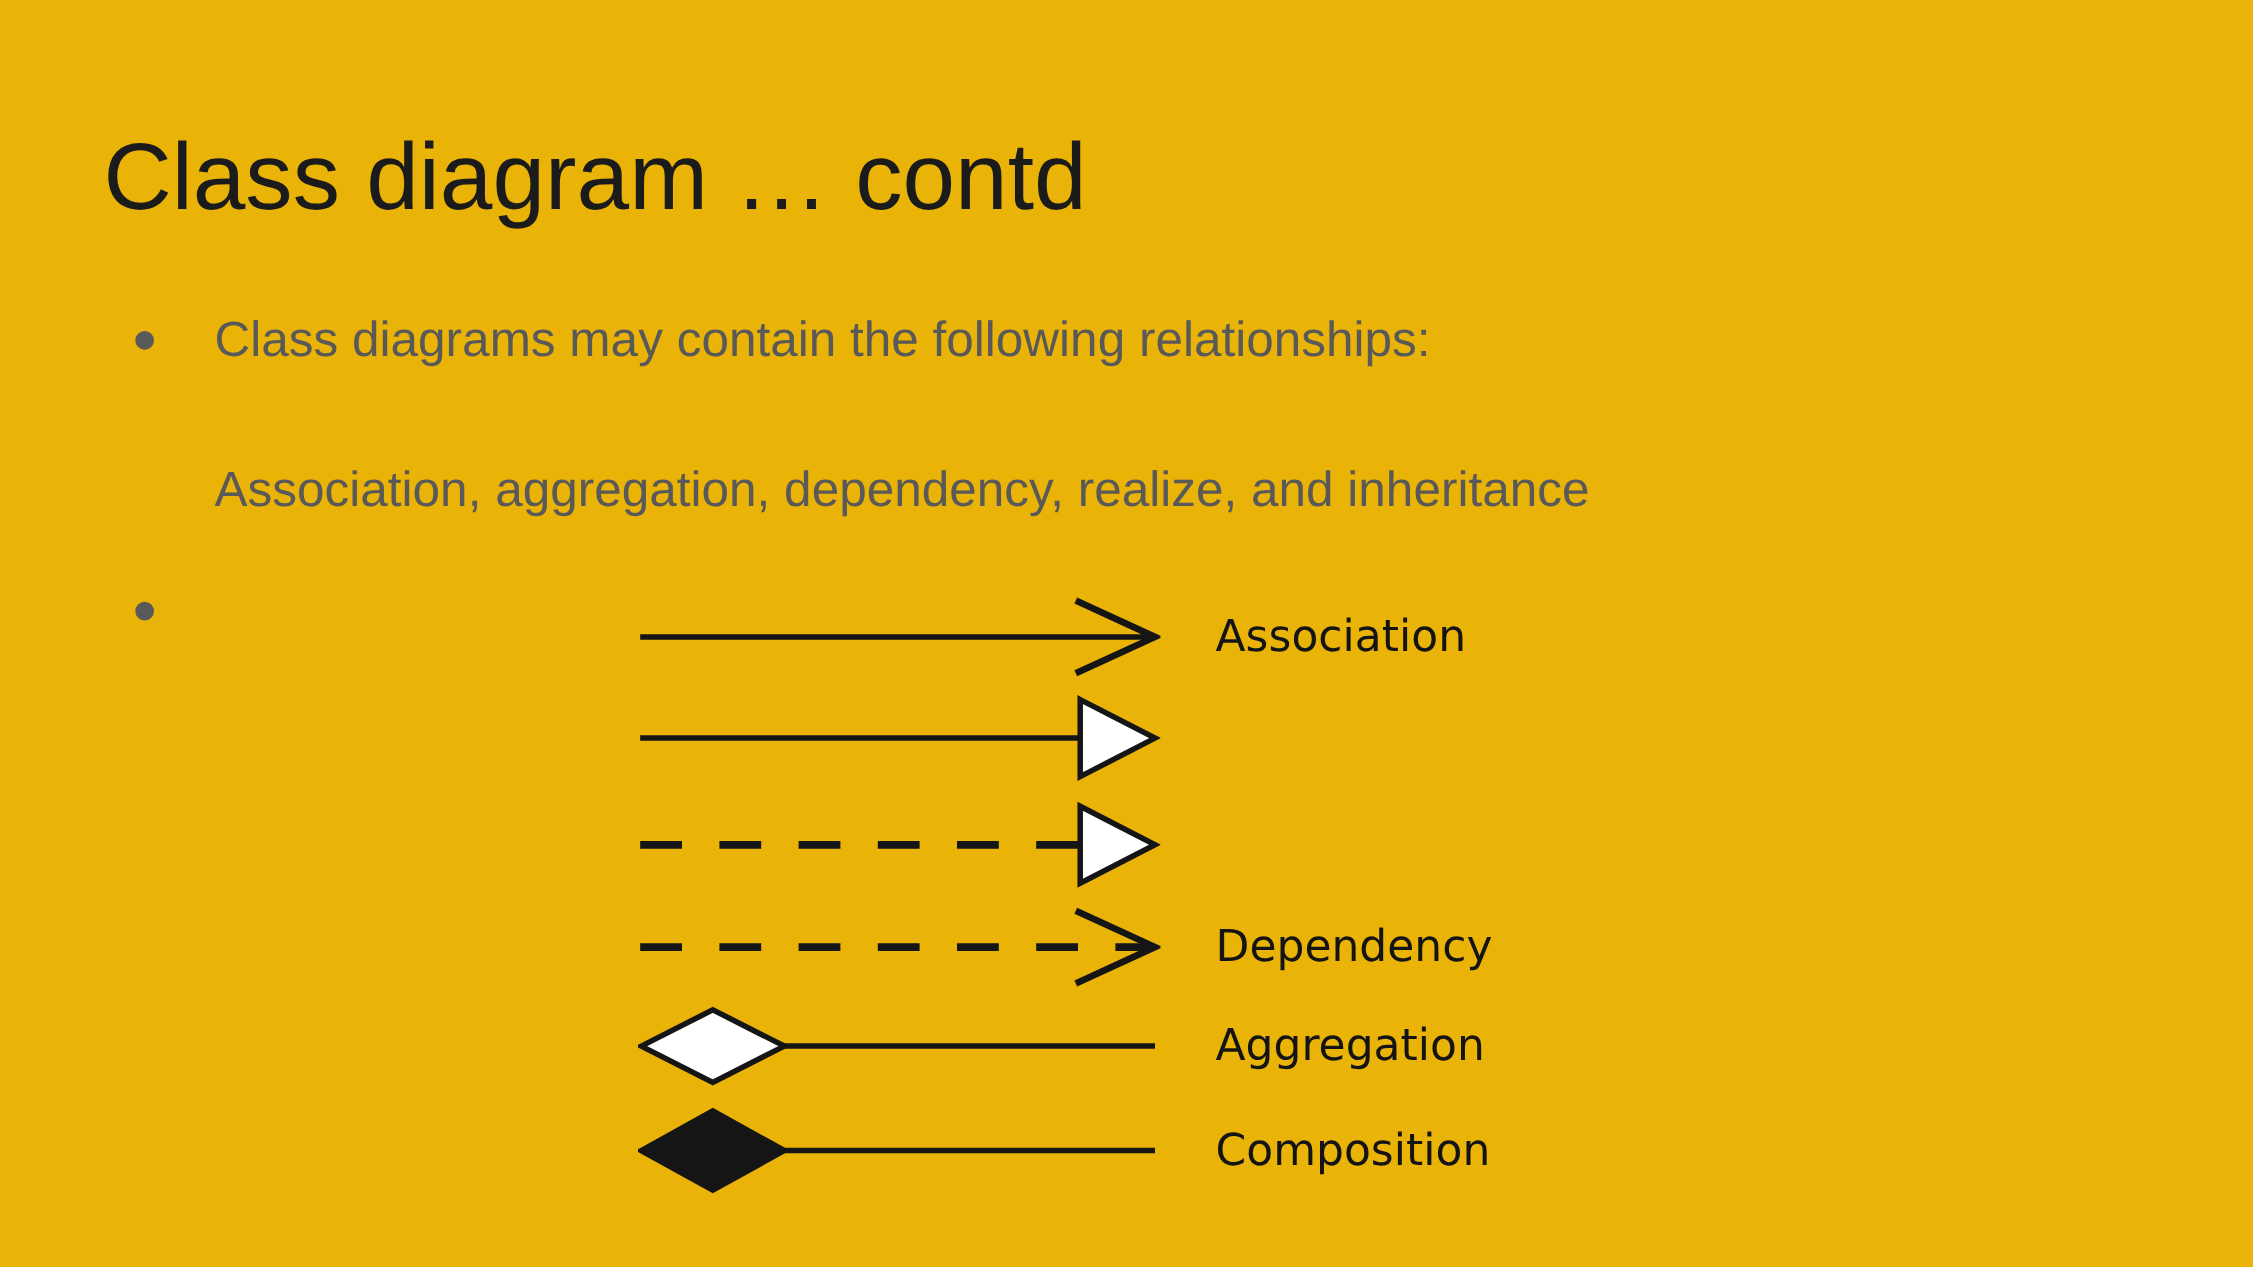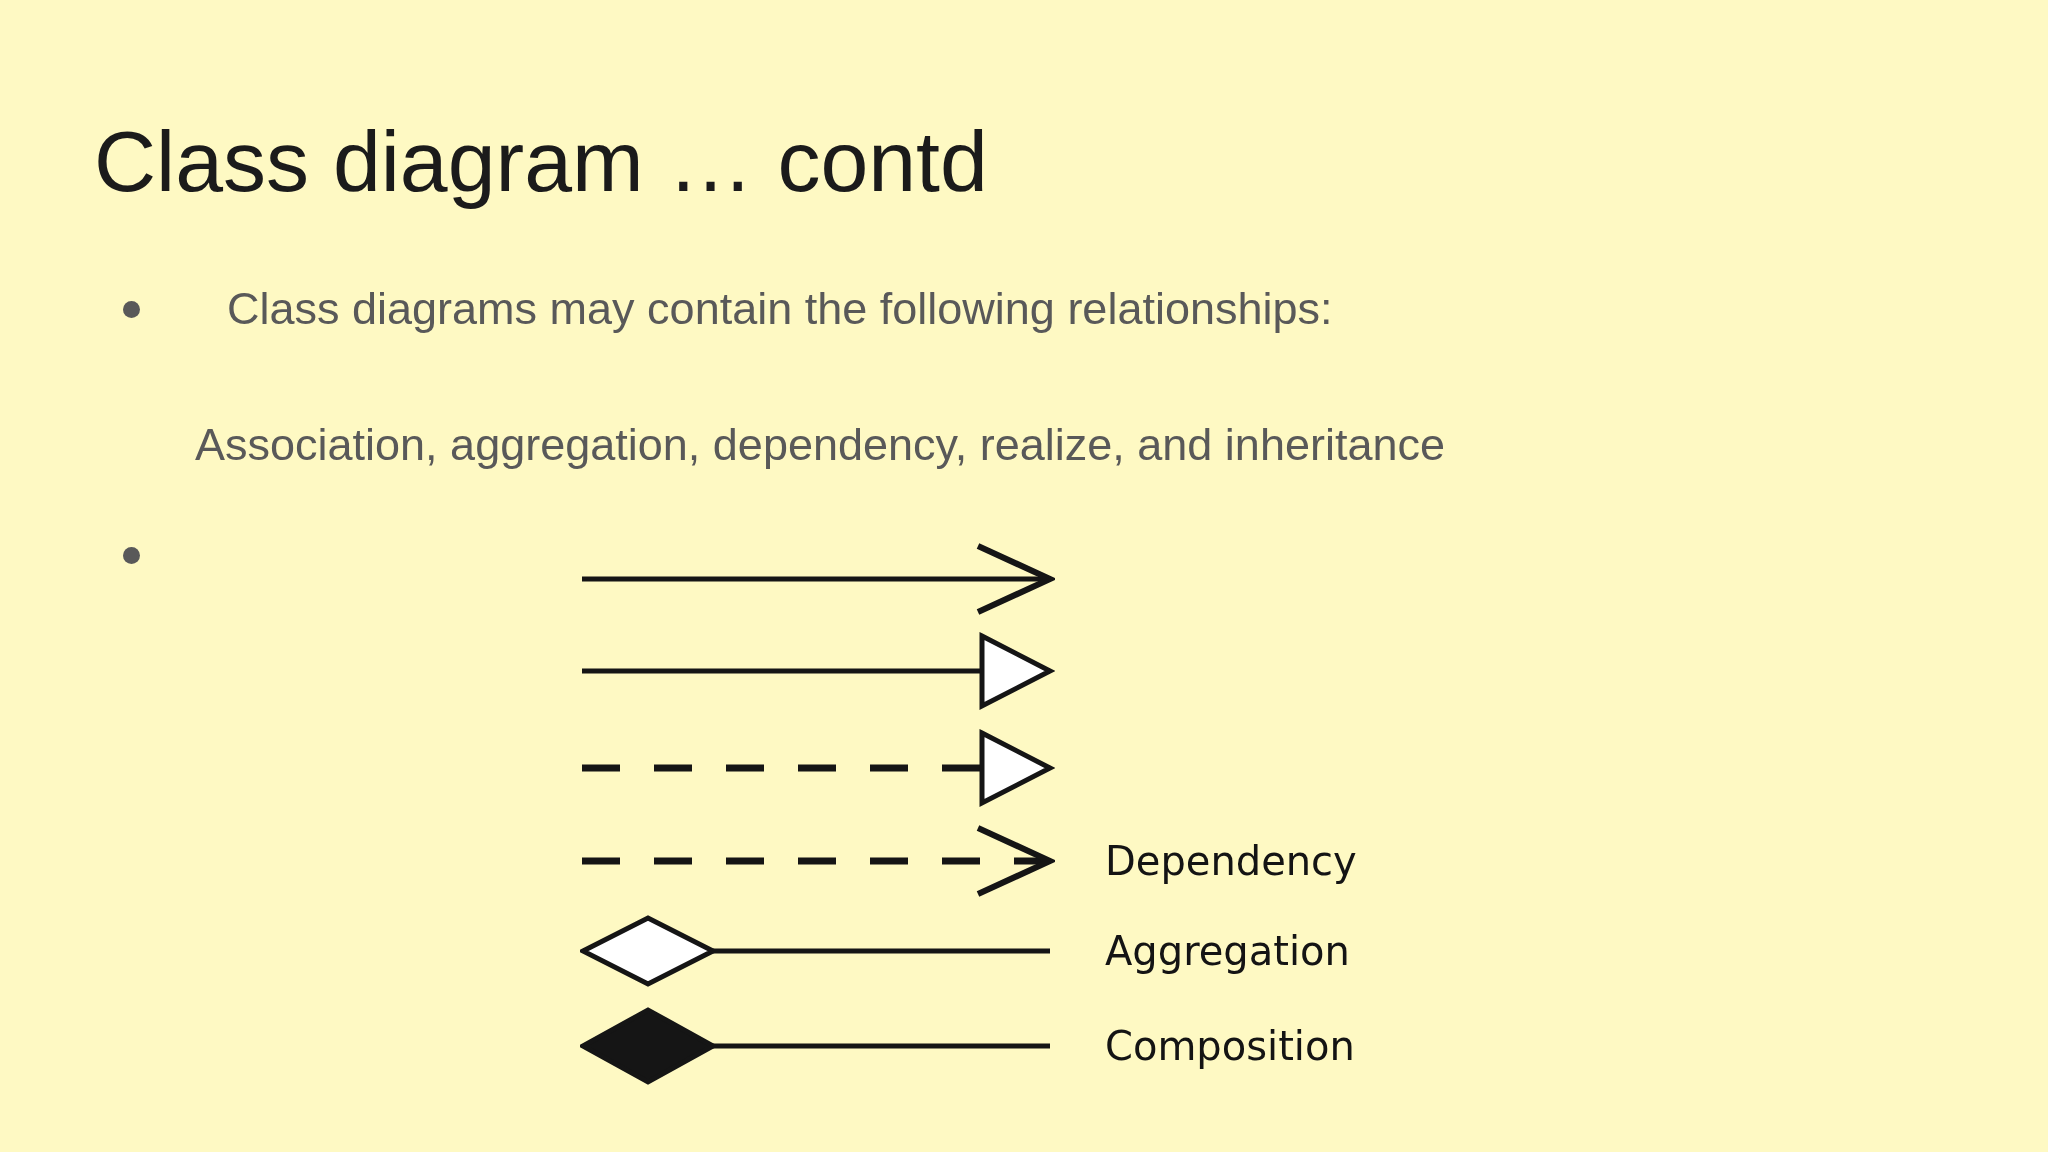--- a/index.html
+++ b/index.html
@@ -1,29 +1,29 @@
 <!DOCTYPE html>
 <html><head>
 <meta charset="utf-8">
 <style>
   * { margin:0; padding:0; box-sizing:border-box; }
   html,body { background:#ffffff; }
   .slide {
     position:relative; width:2048px; height:1152px;
-    background:#fef9c3; overflow:hidden;
+    background:#eab308; overflow:hidden;
     font-family:"Liberation Sans", sans-serif;
   }
   .title {
     position:absolute; left:94px; top:118px;
     font-size:86px; font-weight:400; line-height:1;
     color:#1b1b1b; white-space:nowrap;
   }
   .bullet {
     position:absolute; left:123px; height:54px;
-    display:flex; align-items:center;gap:32px;
+    display:flex; align-items:center;
   }
   .dot {
     width:17px; height:17px; border-radius:50%;
     background:#595959; flex:none;
   }
   .btext {
     margin-left:55px; color:#595959;
     font-size:45px; line-height:1.2; white-space:nowrap;
   }
   .subline {
@@ -60,20 +60,21 @@
   <div class="bullet" style="top:528px;">
     <span class="dot"></span>
   </div>
 
   <div id="legend">
       <div class="legend-row" style="top: 534px;">
         <svg viewBox="0 0 475 90" class="symbol">
           <line x1="2" y1="45" x2="464" y2="45" stroke="#151515" stroke-width="5"></line>
           <polyline points="398,12 470,45 398,78" fill="none" stroke="#151515" stroke-width="6"></polyline>
         </svg>
+        <div class="legend-label">Association</div>
       </div>
       <div class="legend-row" style="top: 626px;">
         <svg viewBox="0 0 475 90" class="symbol">
           <line x1="2" y1="45" x2="402" y2="45" stroke="#151515" stroke-width="5"></line>
           <polygon points="402,10 470,45 402,80" fill="#ffffff" stroke="#151515" stroke-width="5"></polygon>
         </svg>
       </div>
       <div class="legend-row" style="top: 723px;">
         <svg viewBox="0 0 475 90" class="symbol">
           <line x1="2" y1="45" x2="402" y2="45" stroke="#151515" stroke-width="7" stroke-dasharray="38 34"></line>

